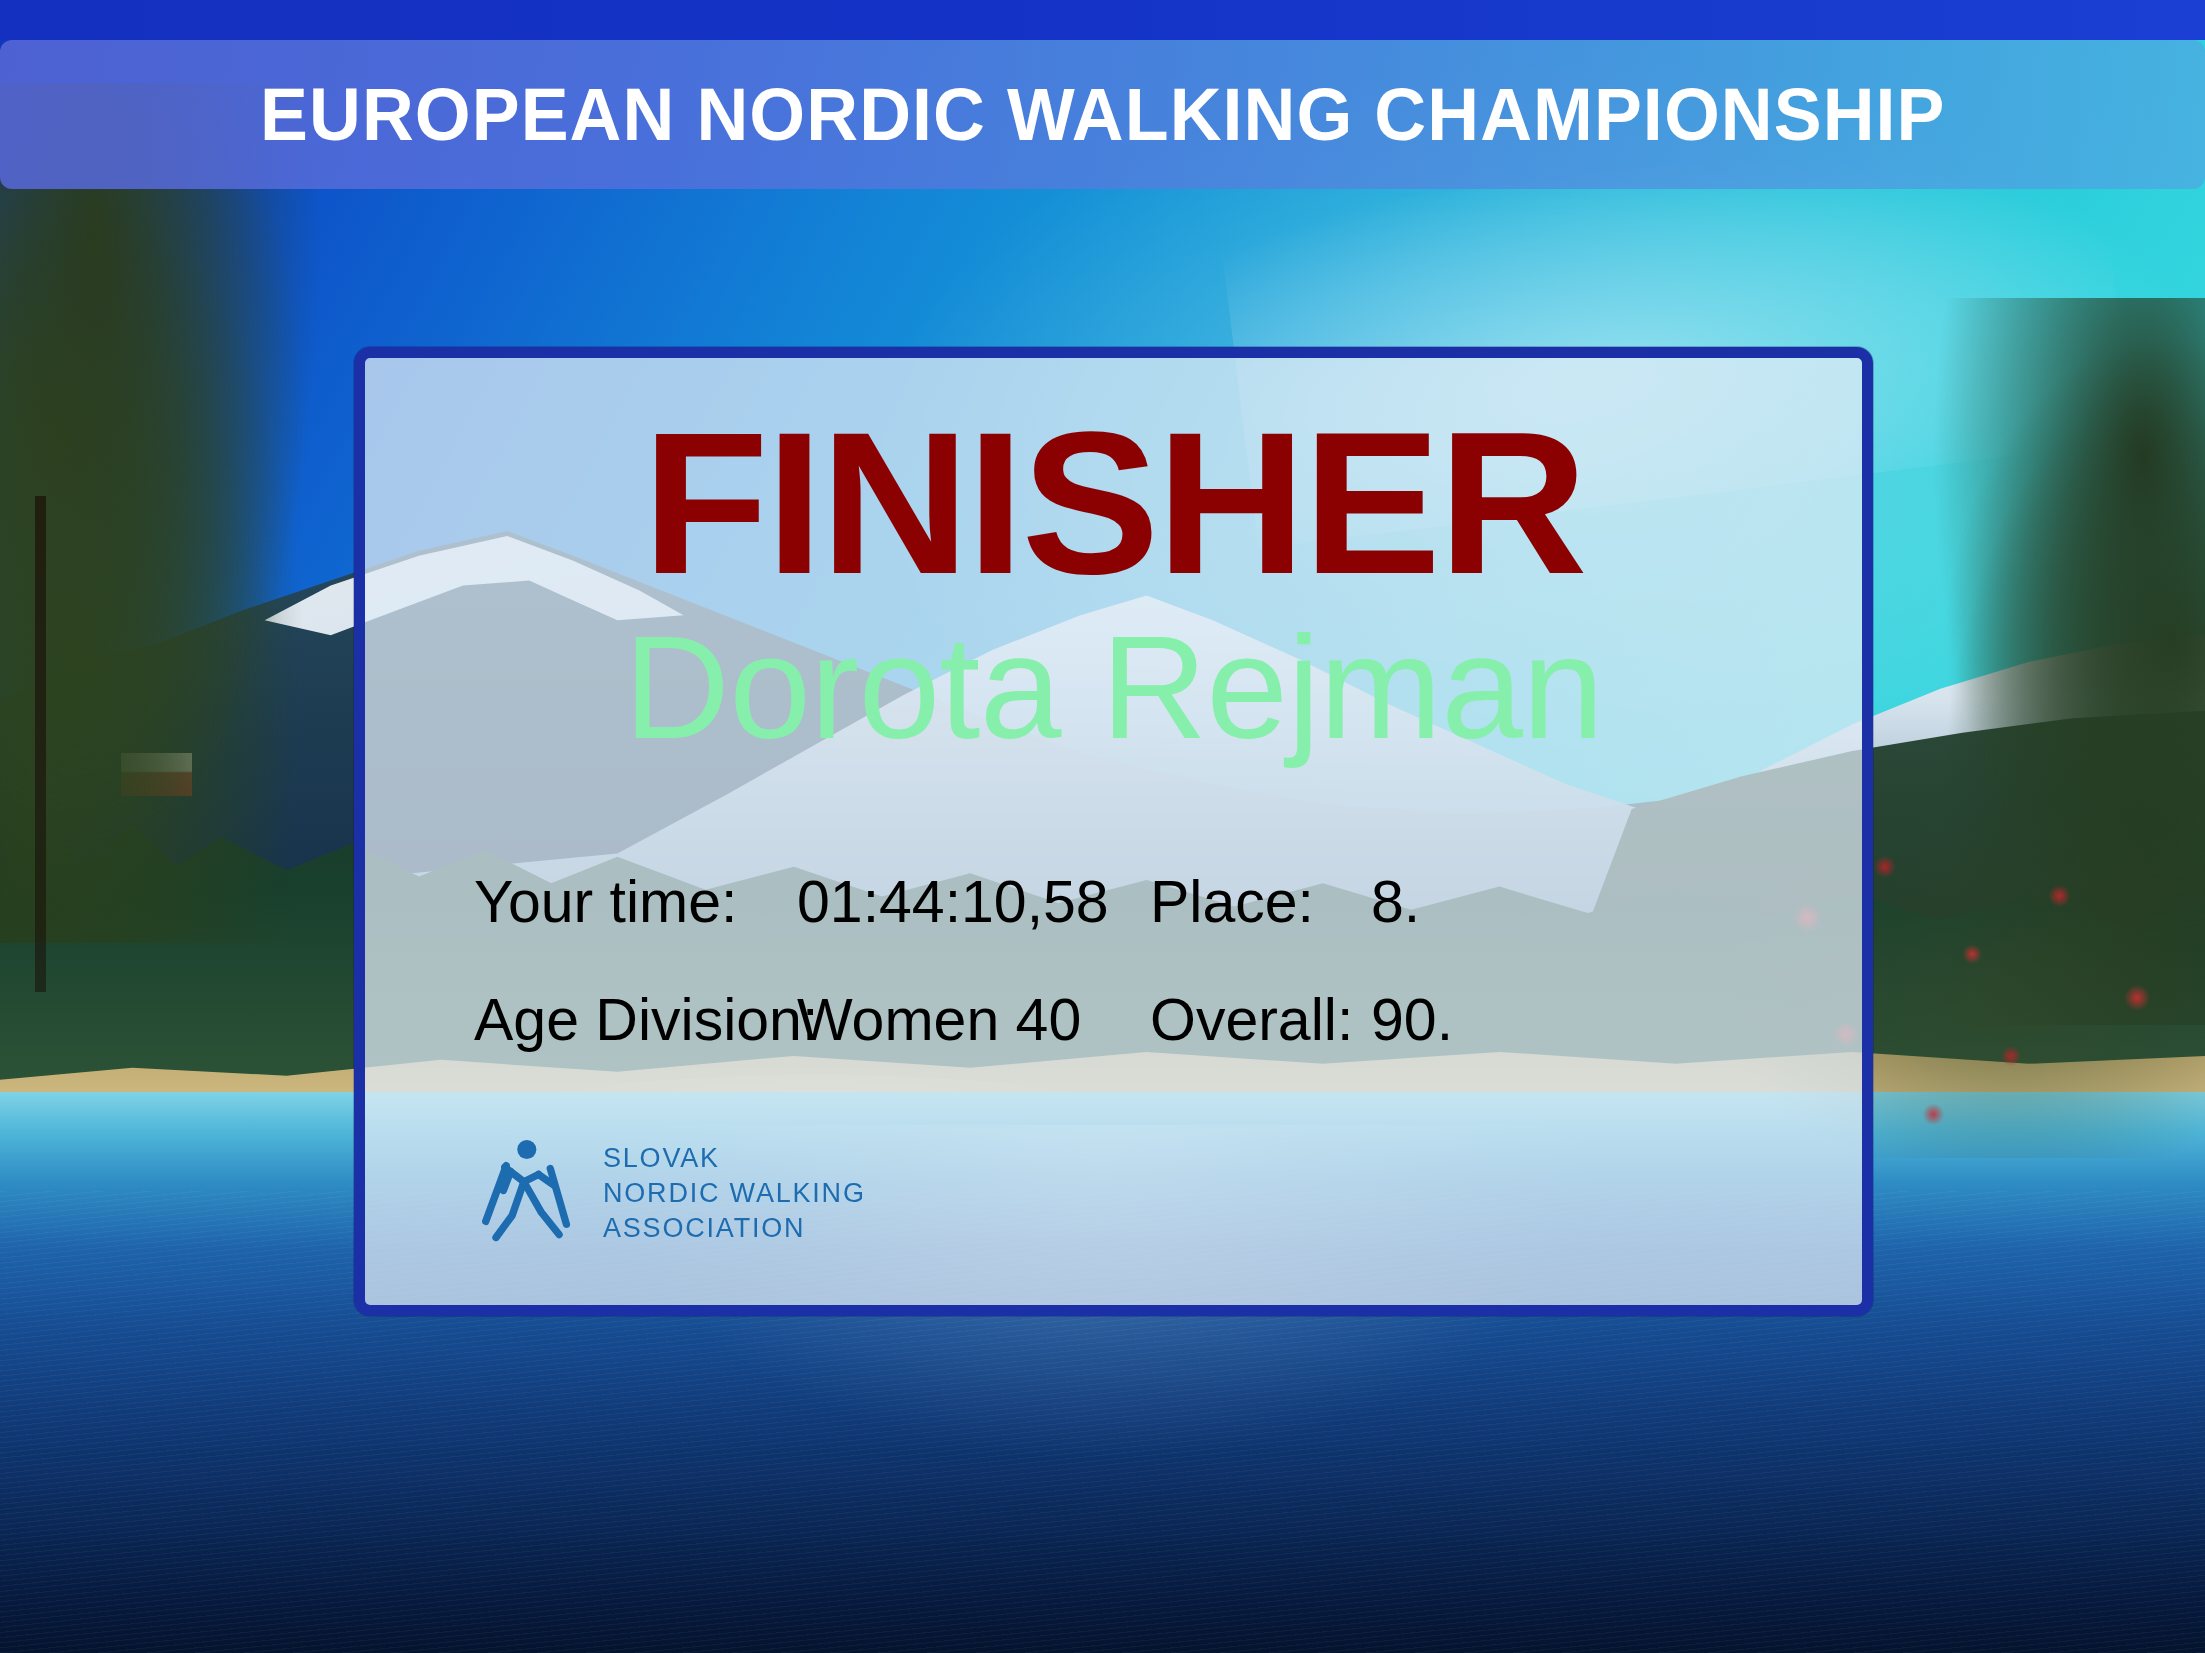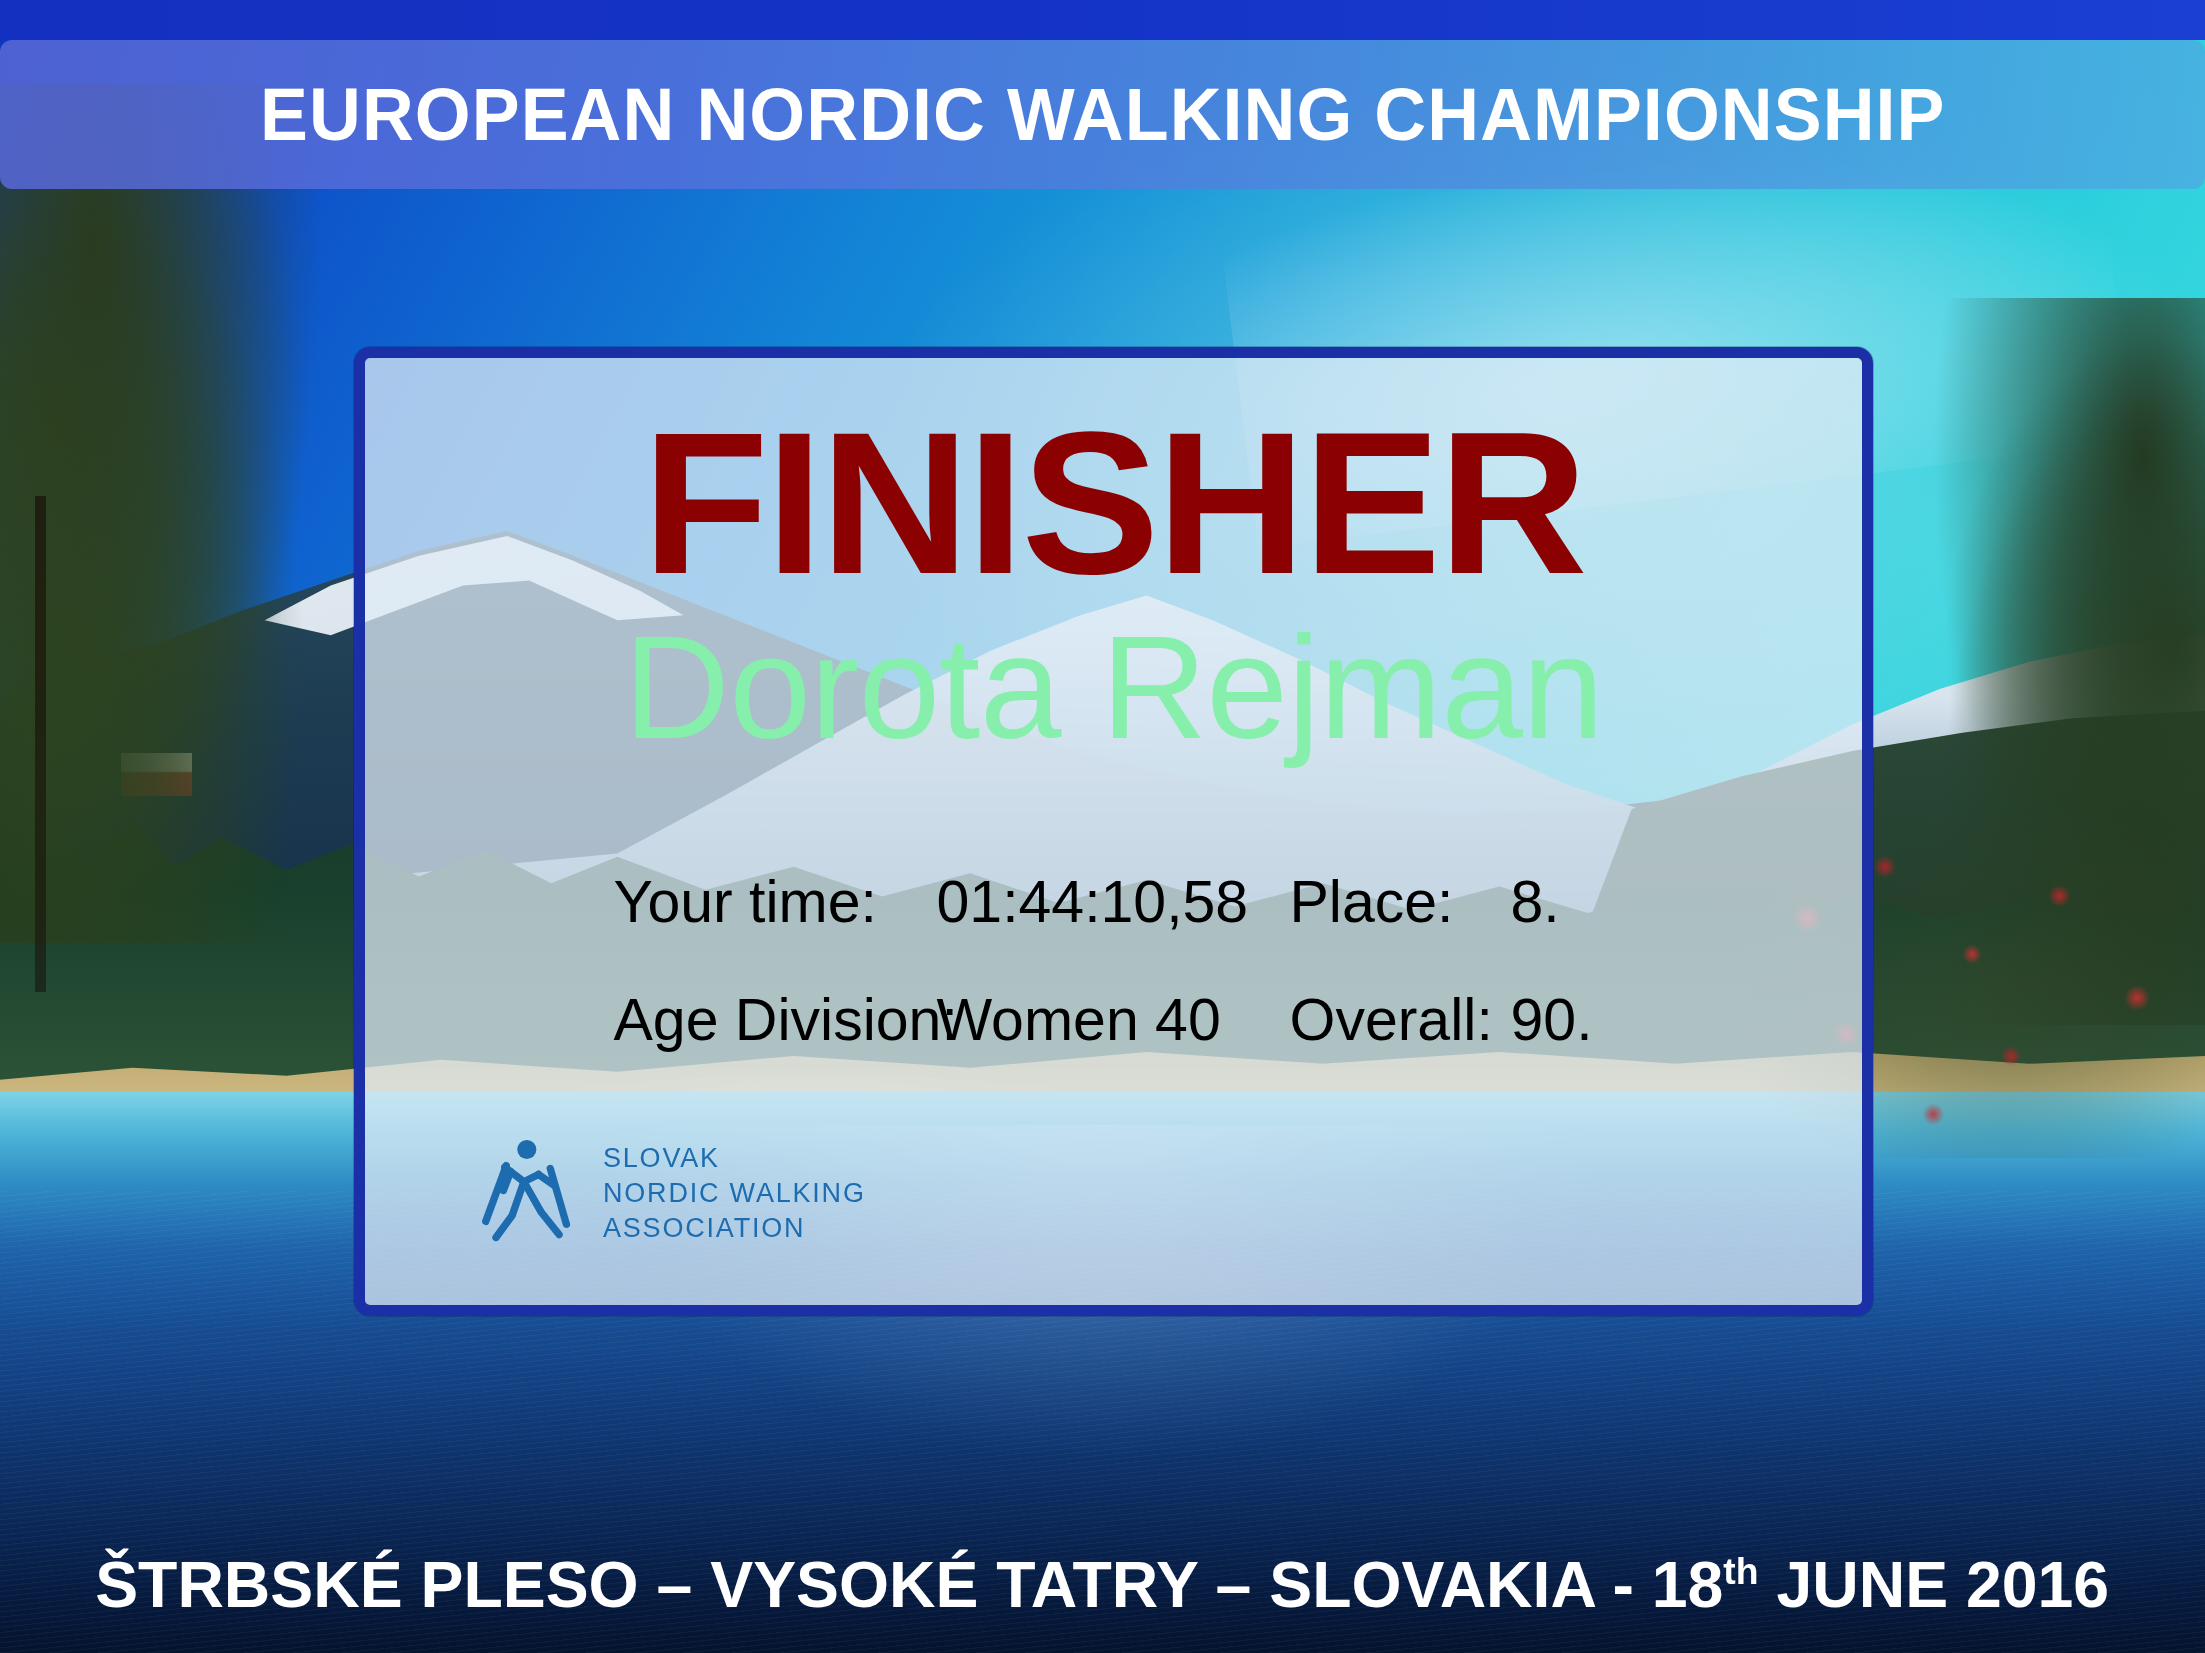--- a/index.html
+++ b/index.html
@@ -296,21 +296,20 @@
     width: 1338px;
   }
   .result-row {
     display: flex;
     align-items: baseline;
     height: 118px;
     color: #000000;
     font-size: 59px;
     line-height: 1;
     white-space: nowrap;
-    justify-content: center;
   }
   .col-label   { width: 323px; }
   .col-value   { width: 353px; }
   .col-label2  { width: 221px; }
   .col-value2  { width: 162px; }
 
   
   .logo {
     position: absolute;
     left: 109px;
@@ -414,18 +413,15 @@
         <div class="logo-text">
           <div>SLOVAK</div>
           <div>NORDIC WALKING</div>
           <div>ASSOCIATION</div>
         </div>
       </div>
 
     </div>
   </div>
 
-  <div class="footer">
-    <div class="footer-title"><span>ŠTRBSKÉ PLESO – VYSOKÉ TATRY – SLOVAKIA - 18</span><sup>th</sup><span> JUNE 2016</span></div>
-  </div>
 
 </div>
 
 
 </body></html>

